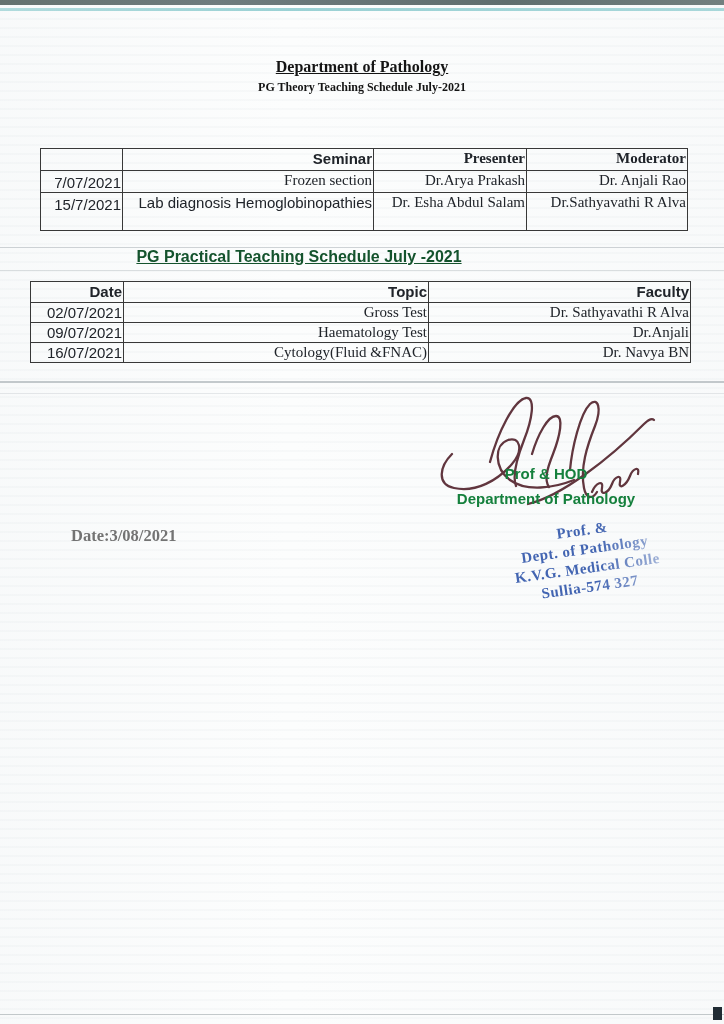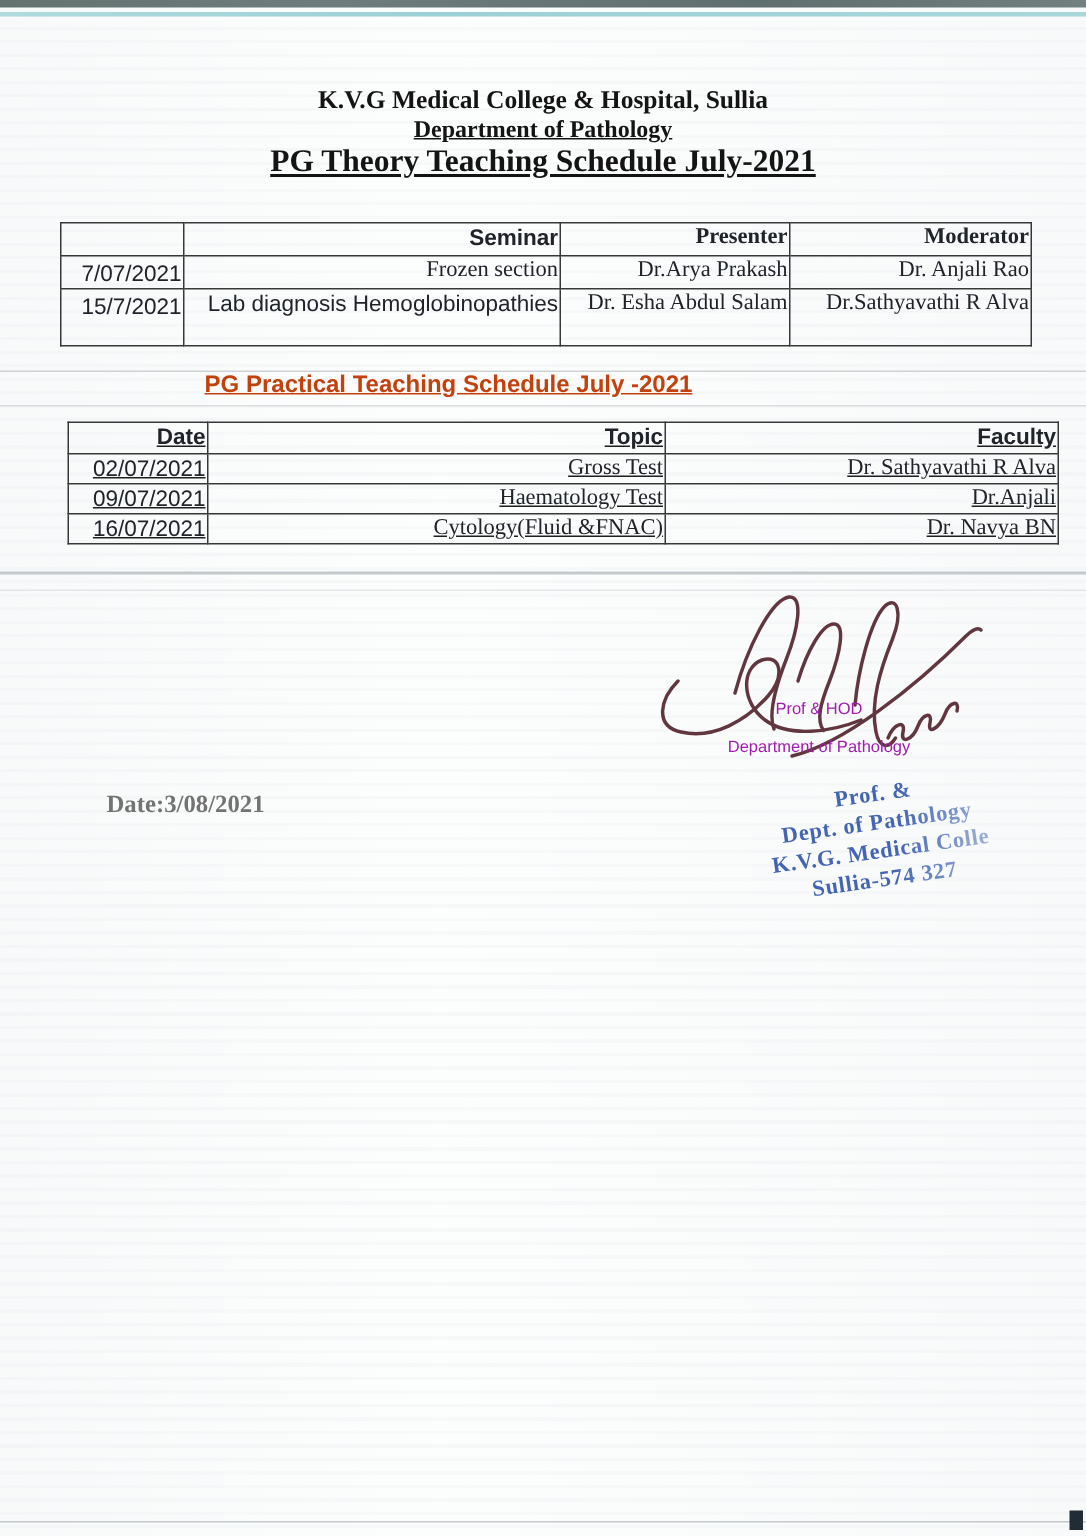--- a/index.html
+++ b/index.html
@@ -48,21 +48,21 @@
 
   .title-block {
     position: absolute; top: 57px; left: 0; width: 724px;
     text-align: center;
     font-family: "Liberation Serif", serif;
     font-weight: bold;
     color: #141414;
   }
   .title-block .t1 { font-size: 17px; line-height: 20px; }
   .title-block .t2 { font-size: 16px; line-height: 20px; text-decoration: underline; }
-  .title-block .t3 { font-size: 21px; line-height: 21px; text-decoration: underline; }
+  .title-block .t3 { font-size: 12px; line-height: 21px; }
 
   table {
     border-collapse: collapse;
     table-layout: fixed;
     background: transparent;
   }
   td, th {
     border: 1.5px solid #383838;
     padding: 1px 1px;
     font-size: 15px;
@@ -83,37 +83,37 @@
   .theory-table tr.r2     { height: 21px; }
   .theory-table .hdr .seminar-h { padding-left: 14px; font-size: 15px; }
   .theory-table td.date { padding-top: 3px; }
 
   .practical-title {
     position: absolute; top: 248px; left: 0; width: 598px;
     text-align: center;
     font-family: "Liberation Sans", sans-serif;
     font-weight: bold; font-size: 16px;
     text-decoration: underline;
-    color: #c2410c;
-  }
-
-  .practical-table { position: absolute; left: 45px; top: 281px; width: 660px; text-decoration: underline; }
+    color: #14532d;
+  }
+
+  .practical-table { position: absolute; left: 30px; top: 281px; width: 660px; }
   .practical-table col.c0 { width: 93px; }
   .practical-table col.c1 { width: 305px; }
   .practical-table col.c2 { width: 262px; }
   .practical-table tr { height: 19px; }
   .practical-table tr.hdr { height: 21px; }
 
   .sig-svg { position: absolute; left: 432px; top: 392px; }
   .sig-text {
     position: absolute; left: 440px; top: 461px; width: 212px;
     text-align: center;
     font-family: "Liberation Sans", sans-serif;
-    font-weight: normal; font-size: 11px; line-height: 25px;
-    color: #a21caf;
+    font-weight: bold; font-size: 15px; line-height: 25px;
+    color: #15803d;
   }
 
   .date-line {
     position: absolute; left: 71px; top: 526px;
     font-family: "Liberation Serif", serif;
     font-weight: bold; font-size: 16.5px;
     color: #737373;
   }
 
   .stamp {
@@ -137,21 +137,20 @@
 <div class="top-band"></div>
 <div class="teal-line"></div>
 <div class="streak s1"></div>
 <div class="streak s2"></div>
 <div class="streak s3"></div>
 <div class="streak s4"></div>
 <div class="streak s5"></div>
 <div class="bottom-square"></div>
 
 <div class="title-block">
-  <div class="t1">K.V.G Medical College &amp; Hospital, Sullia</div>
   <div class="t2">Department of Pathology</div>
   <div class="t3">PG Theory Teaching Schedule July-2021</div>
 </div>
 
 <table class="theory-table">
   <colgroup>
       <col class="c0">
       <col class="c1">
       <col class="c2">
       <col class="c3">

